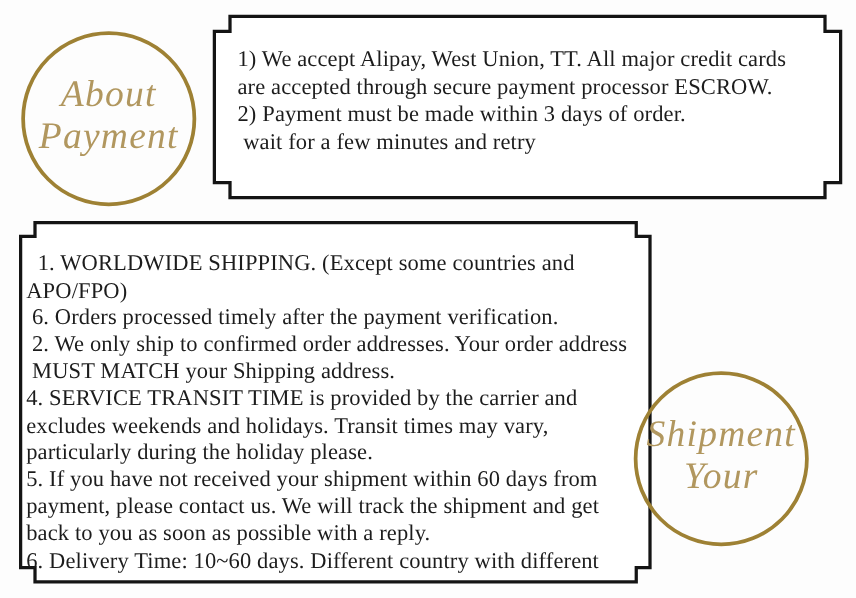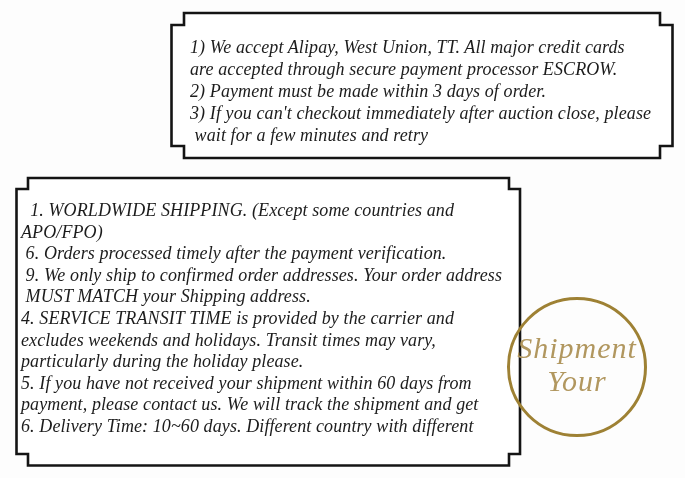--- a/index.html
+++ b/index.html
@@ -20,21 +20,20 @@
     position: absolute;
     left: 0; top: 0;
     width: 685px; height: 478px;
     display: block;
   }
   .box-text {
     position: absolute;
     color: var(--ink, #1c1c1c);
     font-size: 18px;
     letter-spacing: 0.1px;
-    font-style: italic;
   }
   .box-text .line {
     display: block;
     white-space: pre;
   }
   .payment-text {
     left: 190px;
     top: 36px;
     width: 478px;
     line-height: 22px;
@@ -72,40 +71,46 @@
 </head>
 <body>
 
 <div class="stage">
 
   <svg class="frames-svg" viewBox="0 0 685 478" aria-hidden="true">
     <path d="M 184 13 H 660 V 25 H 672.5 V 146 H 660 V 158 H 184 V 146 H 171.5 V 25 H 184 Z" fill="#ffffff" stroke="var(--frame-border, #141414)" stroke-width="2.6" stroke-linejoin="miter"></path>
     <path d="M 28 178 H 509 V 189 H 520 V 454 H 509 V 465.5 H 28 V 454 H 16.5 V 189 H 28 Z" fill="#ffffff" stroke="var(--frame-border, #141414)" stroke-width="2.6" stroke-linejoin="miter"></path>
   </svg>
 
+  <div class="badge badge-payment">
+    <div class="badge-label">
+      <span class="line">About</span>
+      <span class="line">Payment</span>
+    </div>
+  </div>
 
   <div class="box-text payment-text">
     <span class="line">1) We accept Alipay, West Union, TT. All major credit cards</span>
     <span class="line">are accepted through secure payment processor ESCROW.</span>
     <span class="line">2) Payment must be made within 3 days of order.</span>
-    <span class="line">3) If you can't checkout immediately after auction close, please</span>
     <span class="line"> wait for a few minutes and retry</span>
   </div>
 
   <div class="box-text shipment-text">
     <span class="line">  1. WORLDWIDE SHIPPING. (Except some countries and</span>
     <span class="line">APO/FPO)</span>
     <span class="line"> 6. Orders processed timely after the payment verification.</span>
-    <span class="line"> 9. We only ship to confirmed order addresses. Your order address</span>
+    <span class="line"> 2. We only ship to confirmed order addresses. Your order address</span>
     <span class="line"> MUST MATCH your Shipping address.</span>
     <span class="line">4. SERVICE TRANSIT TIME is provided by the carrier and</span>
     <span class="line">excludes weekends and holidays. Transit times may vary,</span>
     <span class="line">particularly during the holiday please.</span>
     <span class="line">5. If you have not received your shipment within 60 days from</span>
     <span class="line">payment, please contact us. We will track the shipment and get</span>
+    <span class="line">back to you as soon as possible with a reply.</span>
     <span class="line">6. Delivery Time: 10~60 days. Different country with different</span>
   </div>
 
   <div class="badge badge-shipment">
     <div class="badge-label">
       <span class="line">Shipment</span>
       <span class="line">Your</span>
     </div>
   </div>
 

